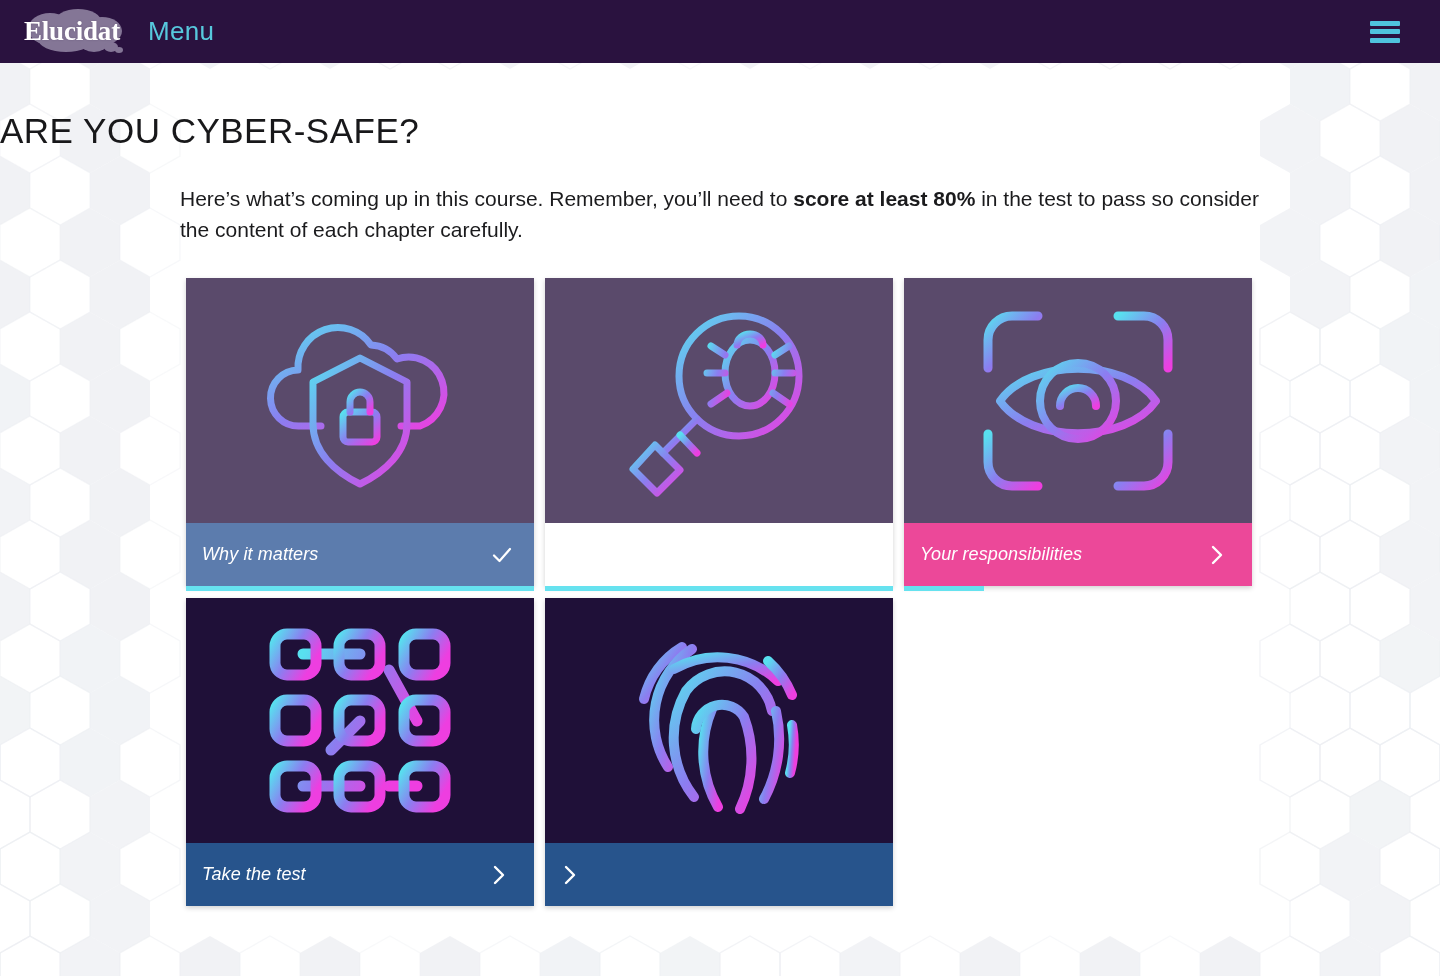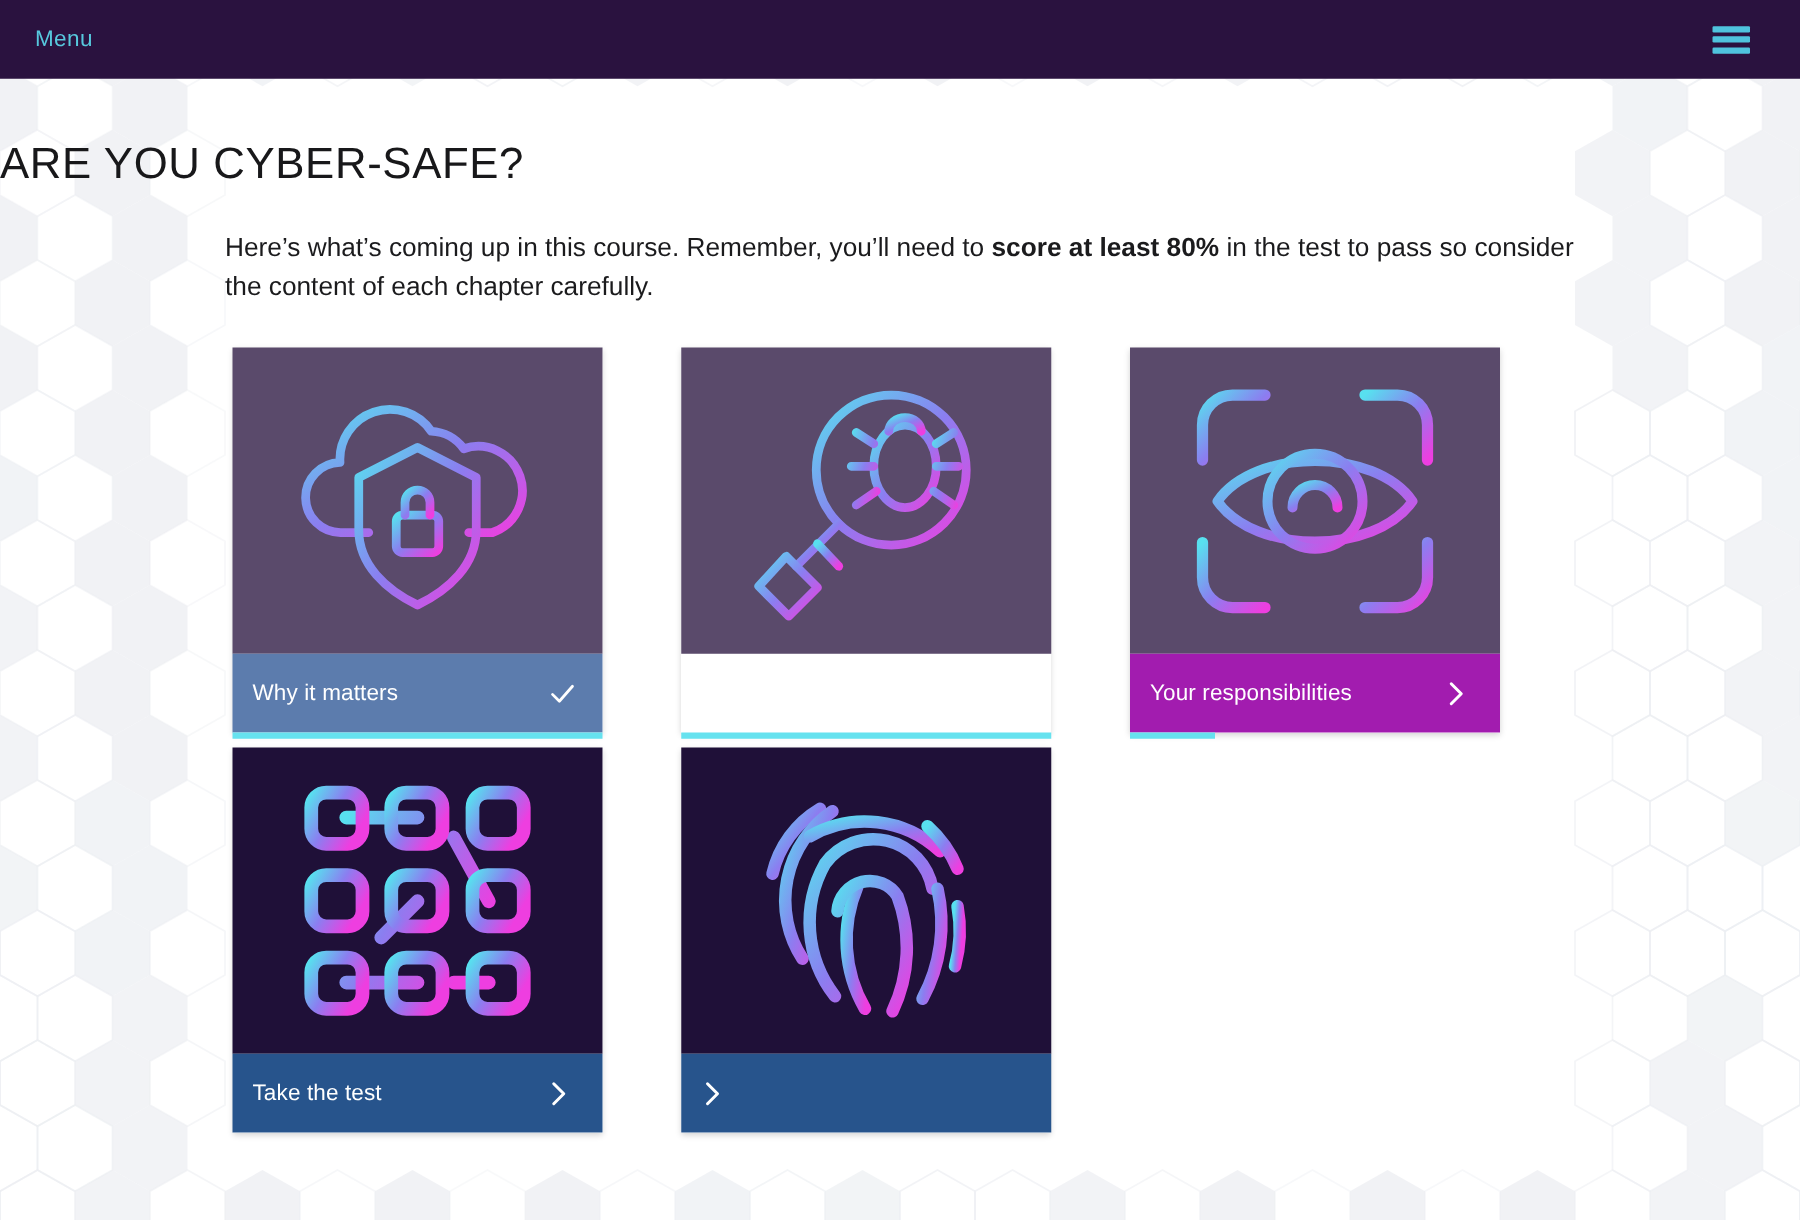--- a/index.html
+++ b/index.html
@@ -35,21 +35,21 @@
     position:relative; z-index:2;
     font-family:"Liberation Serif", serif;
     font-weight:700; font-size:27px; color:#ffffff;
     letter-spacing:-0.2px;
     padding-left:16px;
     text-shadow:0 0 2px rgba(42,18,63,.25);
   }
   .menu-label {
     position:relative; z-index:2;
     margin-left:28px;
-    color:#57c8dd; font-size:18px; font-weight:400;
+    color:#57c8dd; font-size:26px; font-weight:400;
     letter-spacing:.3px;
   }
   .spacer { flex:1; }
   .hamburger {
     width:30px; height:22px;
     display:flex; flex-direction:column; justify-content:space-between;
     cursor:pointer; margin-right:16px;
   }
   .hamburger span {
     display:block; height:5px; border-radius:1px;
@@ -73,24 +73,25 @@
   .page-sub b { font-weight:700; }
 
   
   .grid {
     width:1068px; margin:33px auto 0;
     display:grid;
     grid-template-columns:repeat(3, 348px);
     gap:12px 11px;
   }
   .card {
-    width:296px;
+    width:348px;
     position:relative;
     cursor:pointer;
     box-shadow:0 2px 5px rgba(0,0,0,.18);
+    font-style:italic;
   }
   .card-art {
     height:245px;
     display:flex; align-items:center; justify-content:center;
   }
   .card.theme-light .card-art { background:#5a4a6b; }
   .card.theme-dark  .card-art { background:#1f1038; }
 
   .card-foot {
     height:63px;
@@ -429,20 +430,34 @@
         <polygon points="1320,1092 1350,1109 1350,1144 1320,1161 1290,1144 1290,1109" fill="none" stroke="#eceef2" stroke-width="1.4" opacity="0.48"></polygon>
         <polygon points="1380,1092 1410,1109 1410,1144 1380,1161 1350,1144 1350,1109" fill="#eceef2" opacity="0.73"></polygon>
         <polygon points="1440,1092 1470,1109 1470,1144 1440,1161 1410,1144 1410,1109" fill="none" stroke="#eceef2" stroke-width="1.4" opacity="0.60"></polygon>
         <polygon points="1500,1092 1530,1109 1530,1144 1500,1161 1470,1144 1470,1109" fill="#eceef2" opacity="0.67"></polygon>
         <polygon points="1560,1092 1590,1109 1590,1144 1560,1161 1530,1144 1530,1109" fill="none" stroke="#eceef2" stroke-width="1.4" opacity="0.70"></polygon>
       </g>
   </svg>
 </div>
 
 <div class="topbar">
+  <div class="brand">
+    <svg class="brand-cloud" viewBox="0 0 116 46">
+      <g fill="#8c7f9e" opacity="0.92">
+        <ellipse cx="34" cy="20" rx="22" ry="16"></ellipse>
+        <ellipse cx="62" cy="14" rx="24" ry="14"></ellipse>
+        <ellipse cx="86" cy="22" rx="20" ry="14"></ellipse>
+        <ellipse cx="50" cy="30" rx="28" ry="13"></ellipse>
+        <ellipse cx="78" cy="34" rx="14" ry="9"></ellipse>
+        <ellipse cx="95" cy="38" rx="7" ry="5"></ellipse>
+        <ellipse cx="103" cy="41" rx="4" ry="3"></ellipse>
+      </g>
+    </svg>
+    <span class="brand-text">Elucidat</span>
+  </div>
   <span class="menu-label">Menu</span>
   <div class="spacer"></div>
   <div class="hamburger">
     <span></span>
     <span></span>
     <span></span>
   </div>
 </div>
 
 <div class="content">
@@ -533,21 +548,21 @@
         <path d="M60 180 H34 a24 24 0 0 1 -24 -24 v-28"></path>
       </g>
       <g fill="none" stroke="url(#g2)" stroke-width="8" stroke-linecap="round" stroke-linejoin="round">
         <path d="M22 95 C52 52 148 52 178 95 C148 138 52 138 22 95 Z"></path>
         <circle cx="100" cy="95" r="38"></circle>
         <path d="M82 100 a18 18 0 0 1 36 0"></path>
       </g>
     </svg>
           </span>
       </div>
-      <div class="card-foot" style="background:#a21caf">
+      <div class="card-foot" style="background:#ec4899">
         <span class="label">Your responsibilities</span>
         <span class="mark">
             <svg class="chev" width="18" height="22" viewBox="0 0 18 22" fill="none" stroke="#ffffff" stroke-width="2.4" stroke-linecap="round" stroke-linejoin="round">
               <path d="M5 3 L13 11 L5 19"></path>
             </svg>
           </span>
       </div>
       <div class="progress">
         <div class="fill" style="width:23%;background:#66e2ef"></div>
       </div>

